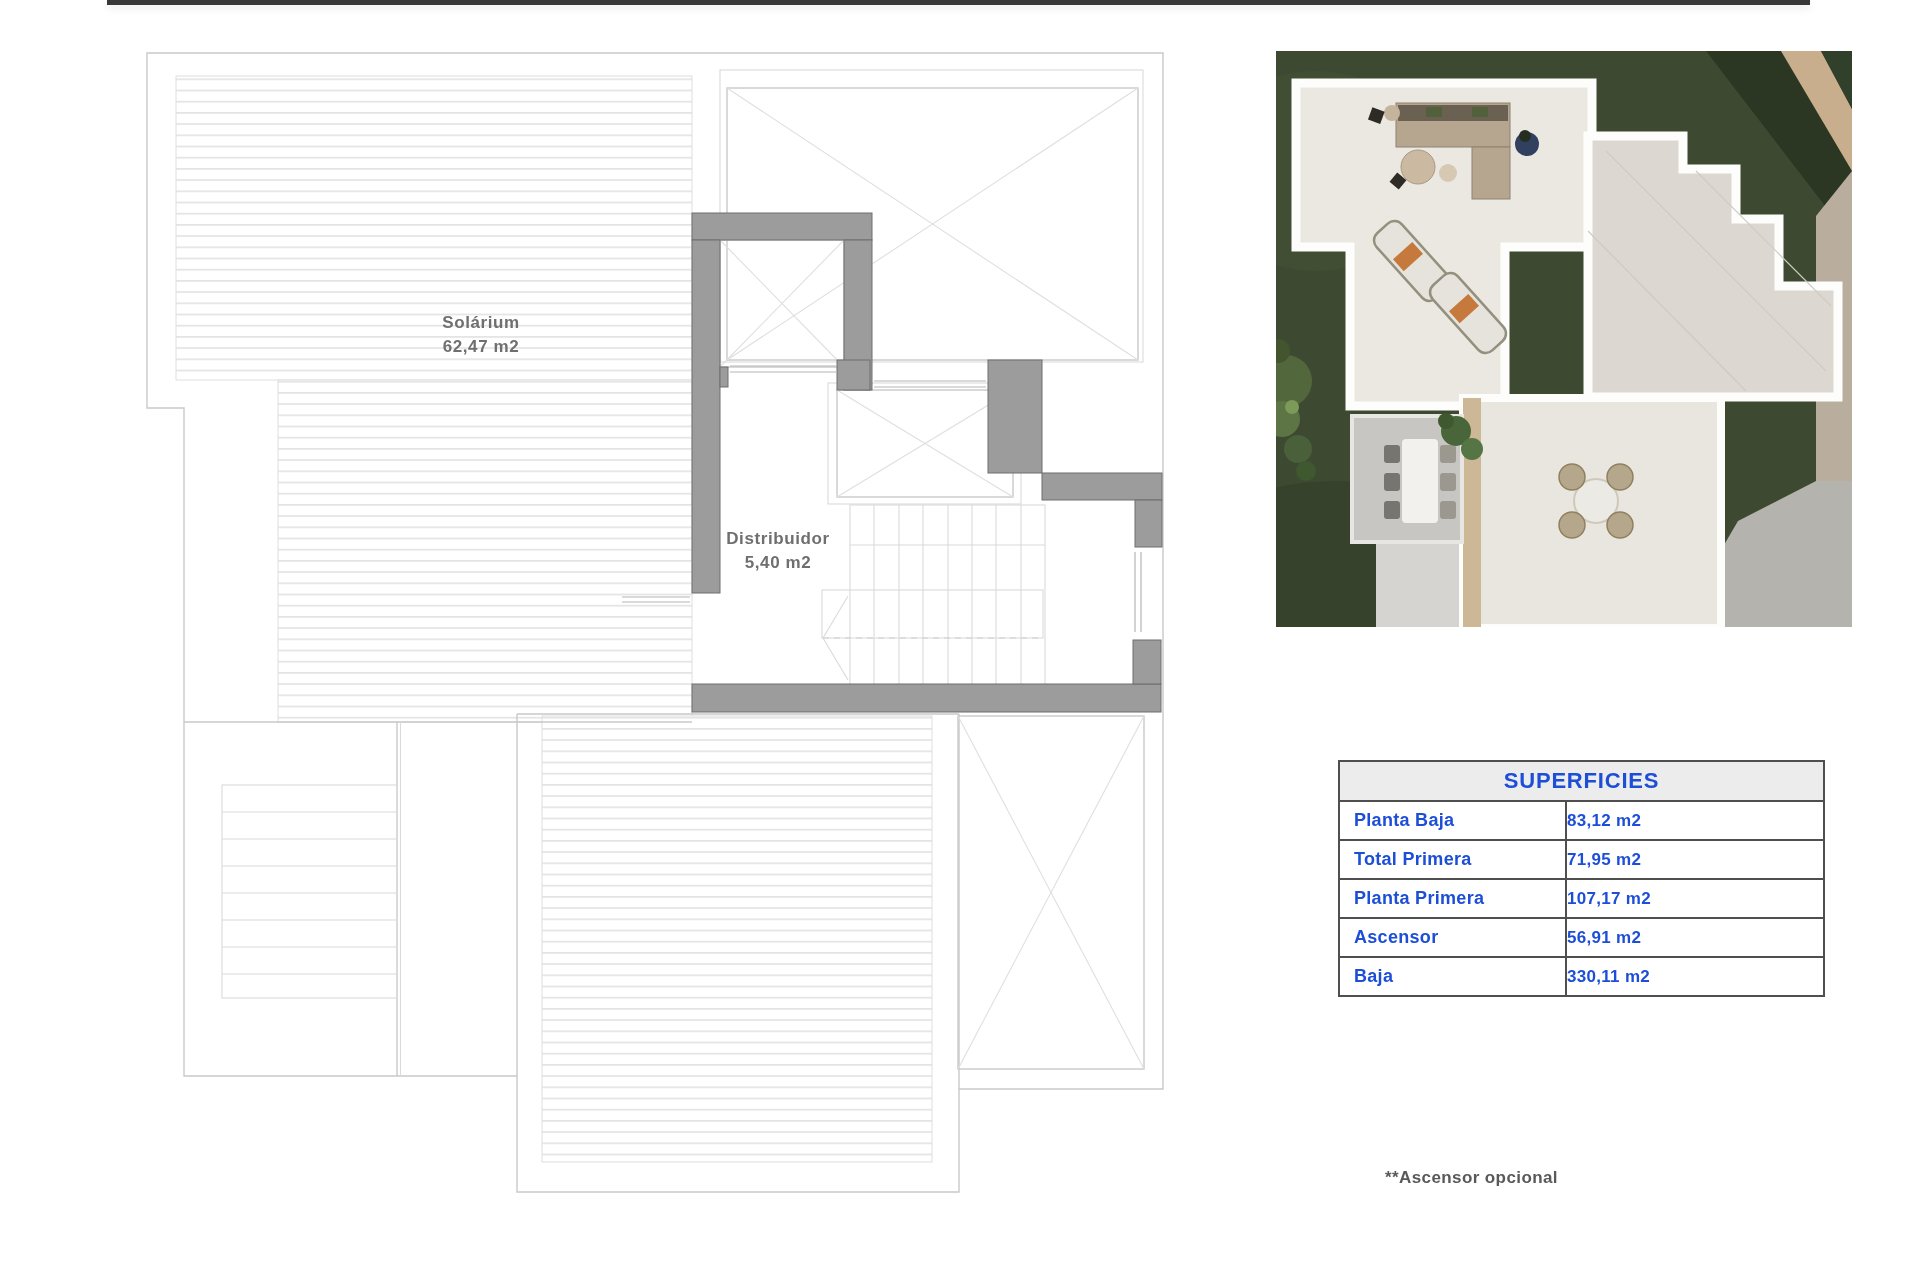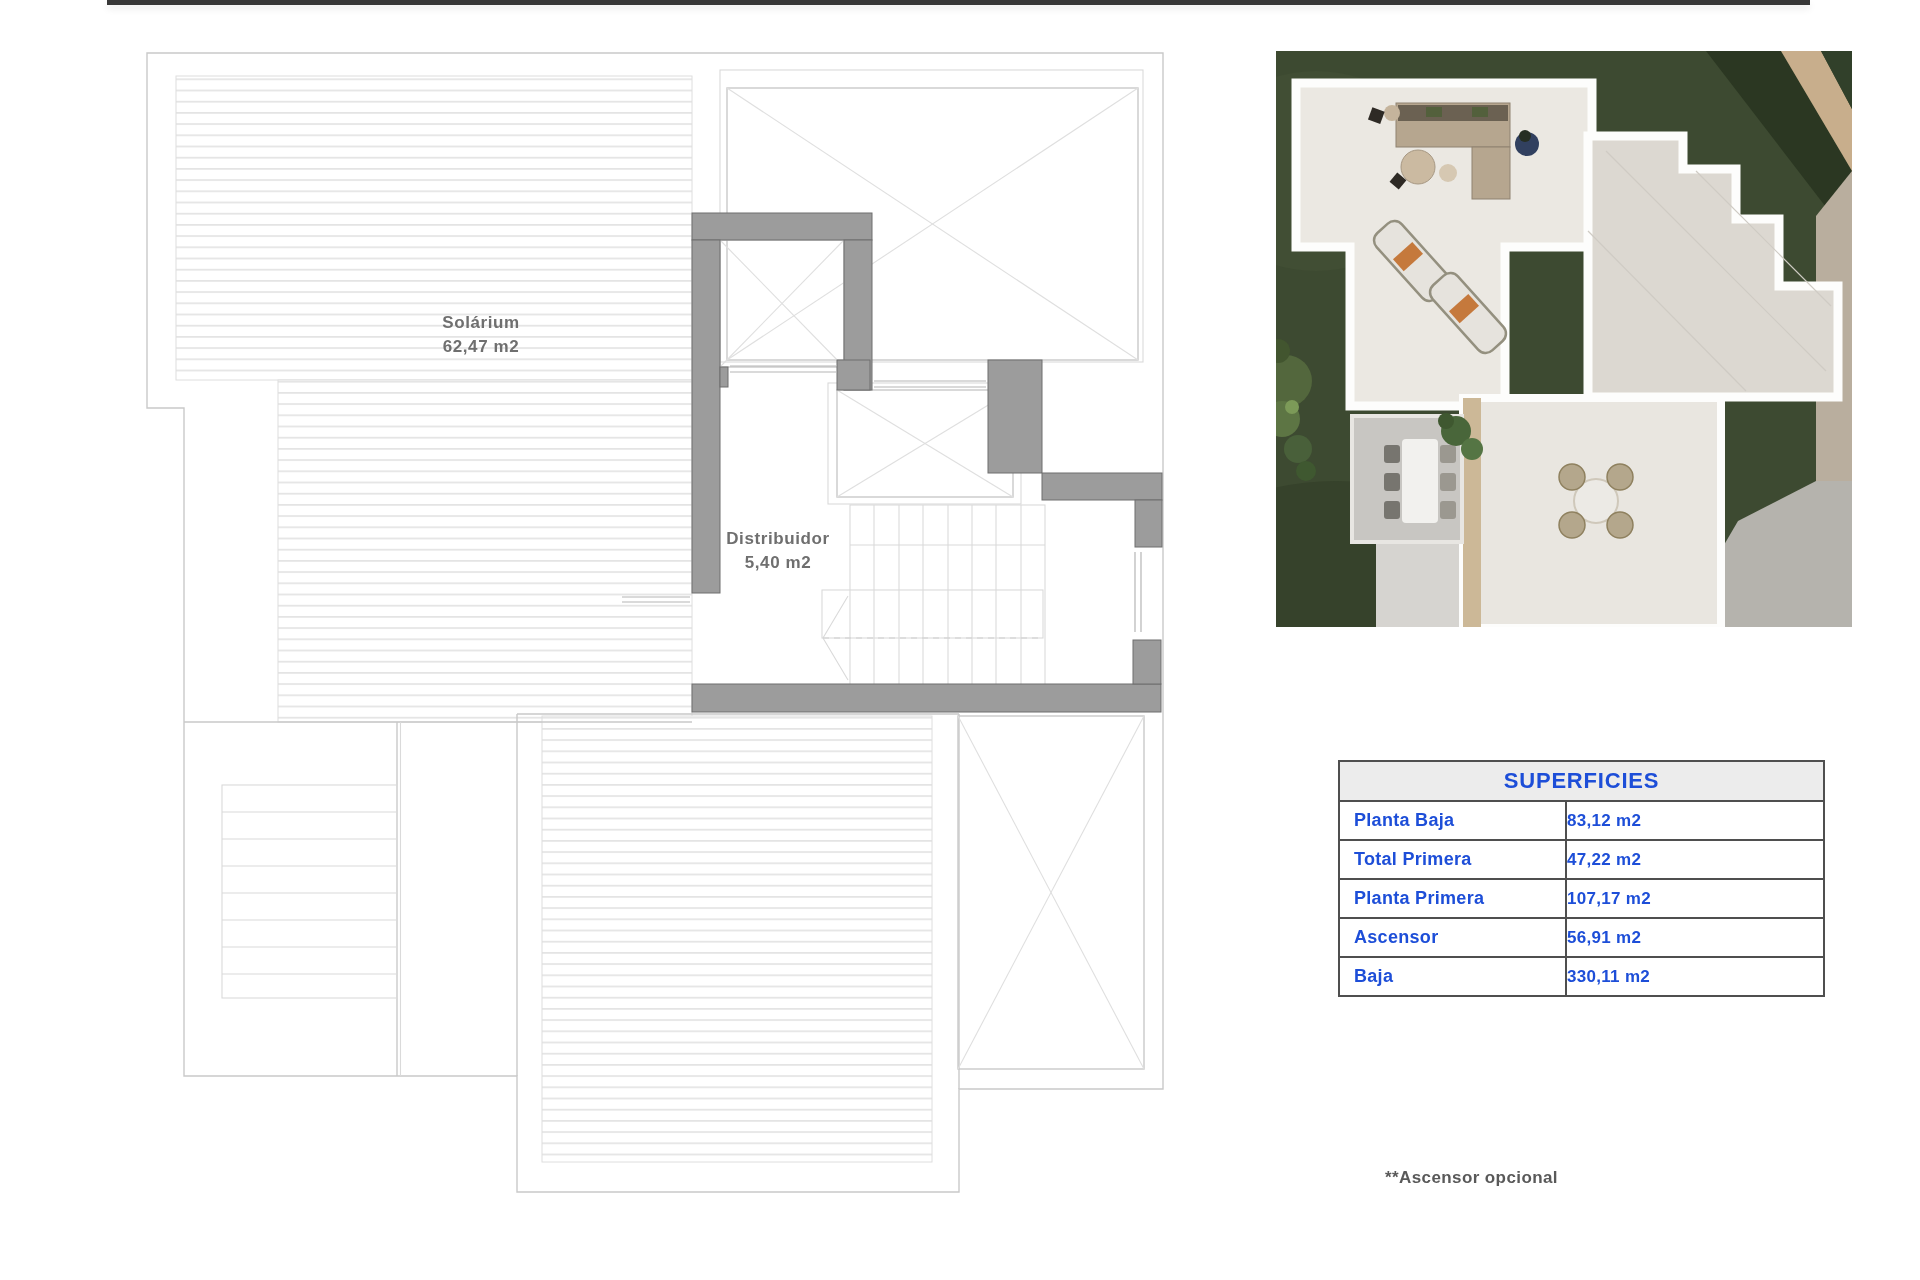--- a/index.html
+++ b/index.html
@@ -239,21 +239,21 @@
     <tbody>
       <tr class="hdr">
         <td colspan="2">SUPERFICIES</td>
       </tr>
       <tr>
         <td>Planta Baja</td>
         <td class="val">83,12 m2</td>
       </tr>
       <tr>
         <td>Total Primera</td>
-        <td class="val">47,22 m2</td>
+        <td class="val">71,95 m2</td>
       </tr>
       <tr>
         <td>Planta Primera</td>
         <td class="val">107,17 m2</td>
       </tr>
       <tr>
         <td>Ascensor</td>
         <td class="val">56,91 m2</td>
       </tr>
       <tr>

